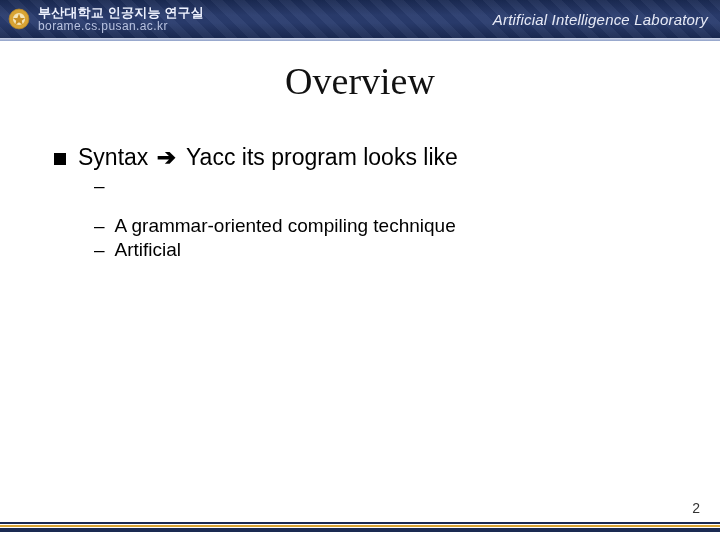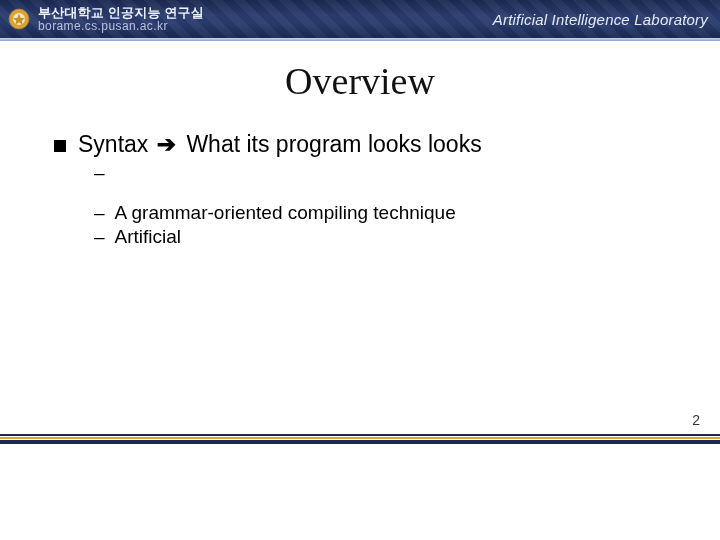--- a/index.html
+++ b/index.html
@@ -7,21 +7,21 @@
     padding: 0;
     width: 720px;
     height: 540px;
     font-family: "Malgun Gothic", "Arial", sans-serif;
     background: #ffffff;
     overflow: hidden;
     position: relative;
   }
   .slide {
     width: 720px;
-    height: 444px;
+    height: 532px;
     position: relative;
     display: flex;
     flex-direction: column;
   }
   .header {
     height: 38px;
     background: linear-gradient(to bottom, #1a2a52 0%, #2a3c6e 40%, #2a3c6e 60%, #1a2a52 100%);
     background-image:
       repeating-linear-gradient(45deg, rgba(255,255,255,0.04) 0 8px, rgba(0,0,0,0.04) 8px 16px),
       linear-gradient(to bottom, #1a2a52 0%, #2a3c6e 40%, #2a3c6e 60%, #1a2a52 100%);
@@ -65,21 +65,21 @@
   .header-underline {
     height: 3px;
     background: linear-gradient(to bottom, #cfd6e8, #8fa0c8);
   }
   .title {
     text-align: center;
     font-size: 38px;
     font-weight: 400;
     color: #111;
     margin-top: 18px;
-    margin-bottom: 24px;
+    margin-bottom: 37px;
     font-family: "Times New Roman", "Batang", serif;
   }
   .body {
     padding: 0 50px 0 54px;
     color: #000;
   }
   .lvl1 {
     font-size: 23px;
     margin: 4px 0 4px 0;
     display: flex;
@@ -152,21 +152,21 @@
   </div>
   <div class="header-underline"></div>
 
   <div class="title">Overview</div>
 
   <div class="body">
 
     <div class="lvl1">
       <span class="bullet"></span>
       <span class="txt">
-        <span>Syntax </span><span class="arrow">➔</span><span> What its program looks looks</span>
+        <span>Syntax </span><span class="arrow">➔</span><span> Yacc its program looks like</span>
       </span>
     </div>
     <div class="lvl2">
       <span class="dash">–</span>
     </div>
 
     <div class="gap"></div>
 
     <div class="lvl2">
       <span class="dash">–</span>

